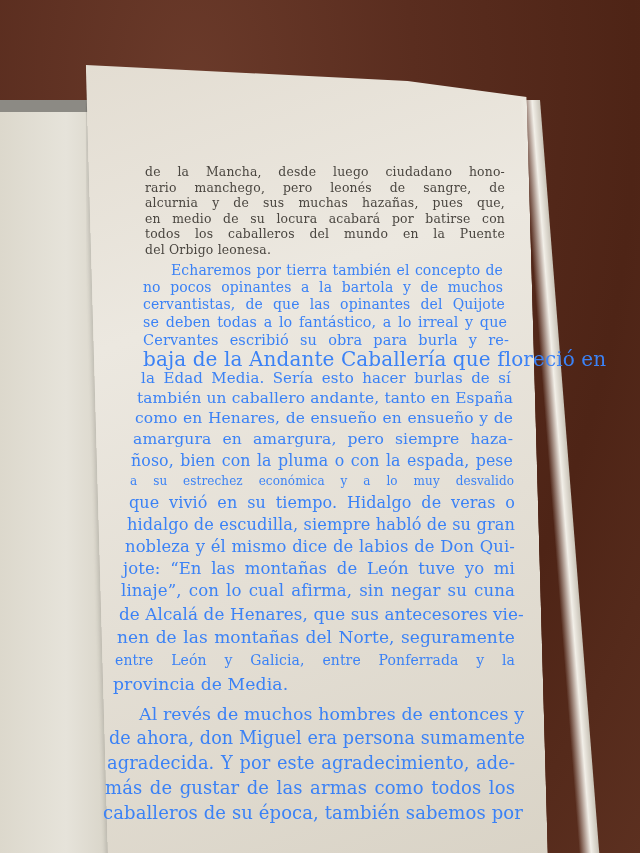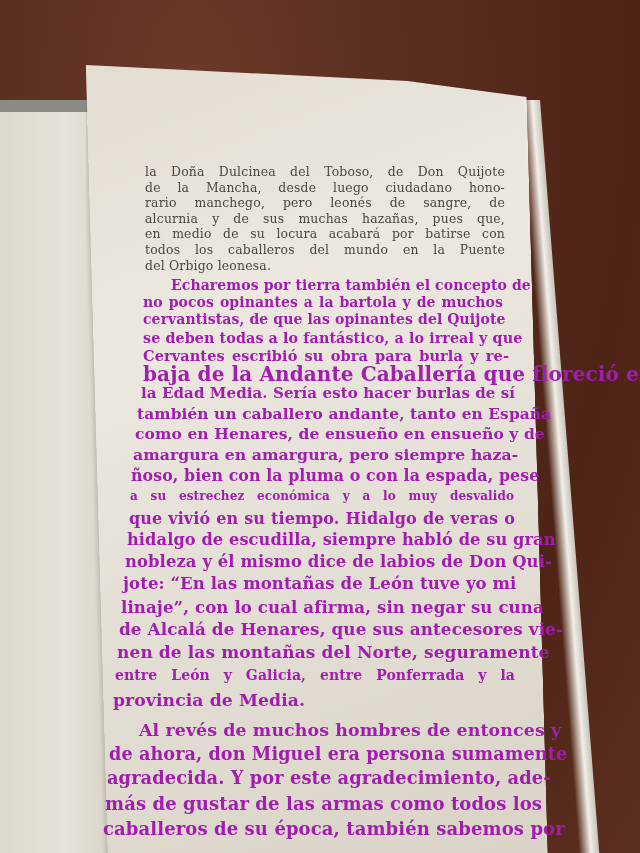--- a/index.html
+++ b/index.html
@@ -27,36 +27,35 @@
       transform: skewX(4.5deg); transform-origin: top left;
     }
     .text-block {
       position: absolute; left: 143px; top: 164px; width: 392px;
       color: #4a4640;
     }
     .para { margin: 0; text-align: justify; }
     .line { display: block; white-space: nowrap; text-align: justify; text-align-last: justify; }
     .p1 .line { font-size: 12.4px; line-height: 15.6px; letter-spacing: 0.2px; }
     .p1 { width: 360px; margin-left: 2px; }
-    .p2 .line, .p3 .line { font-size: 15.6px; line-height: 20px; letter-spacing: 0.1px; color: #a21caf; font-weight: bold; }
+    .p2 .line, .p3 .line { font-size: 15.6px; line-height: 20px; letter-spacing: 0.1px; color: #3b82f6; }
     .p2 { margin-top: 4px; }
     .indent { text-indent: 28px; }
     .last { text-align-last: left; }
   </style>
 </head>
 <body>
 
 <div class="table-bg"></div>
 <div class="under-page"></div>
 <div class="page"></div>
 <div class="page-edge"></div>
 
 <div class="text-block">
   <div class="para p1">
-    <span class="line">la Doña Dulcinea del Toboso, de Don Quijote</span>
     <span class="line">de la Mancha, desde luego ciudadano hono-</span>
     <span class="line">rario manchego, pero leonés de sangre, de</span>
     <span class="line">alcurnia y de sus muchas hazañas, pues que,</span>
     <span class="line">en medio de su locura acabará por batirse con</span>
     <span class="line">todos los caballeros del mundo en la Puente</span>
     <span class="line last">del Orbigo leonesa.</span>
   </div>
 
   <div class="para p2">
     <span class="line indent" style="font-size:14px;line-height:17px;width:360px">Echaremos por tierra también el concepto de</span>

